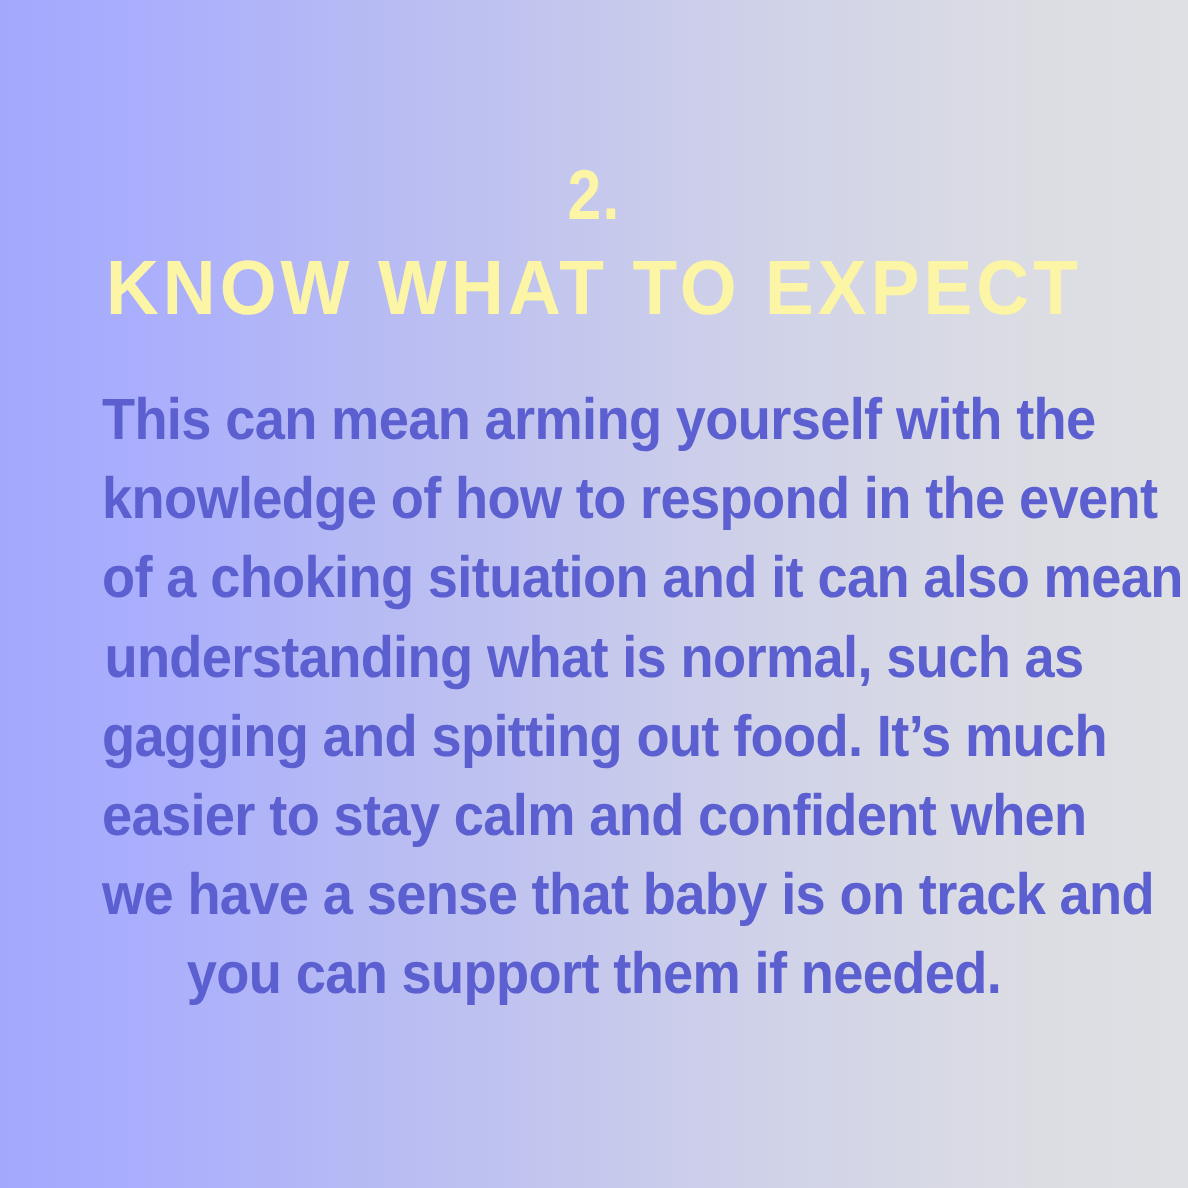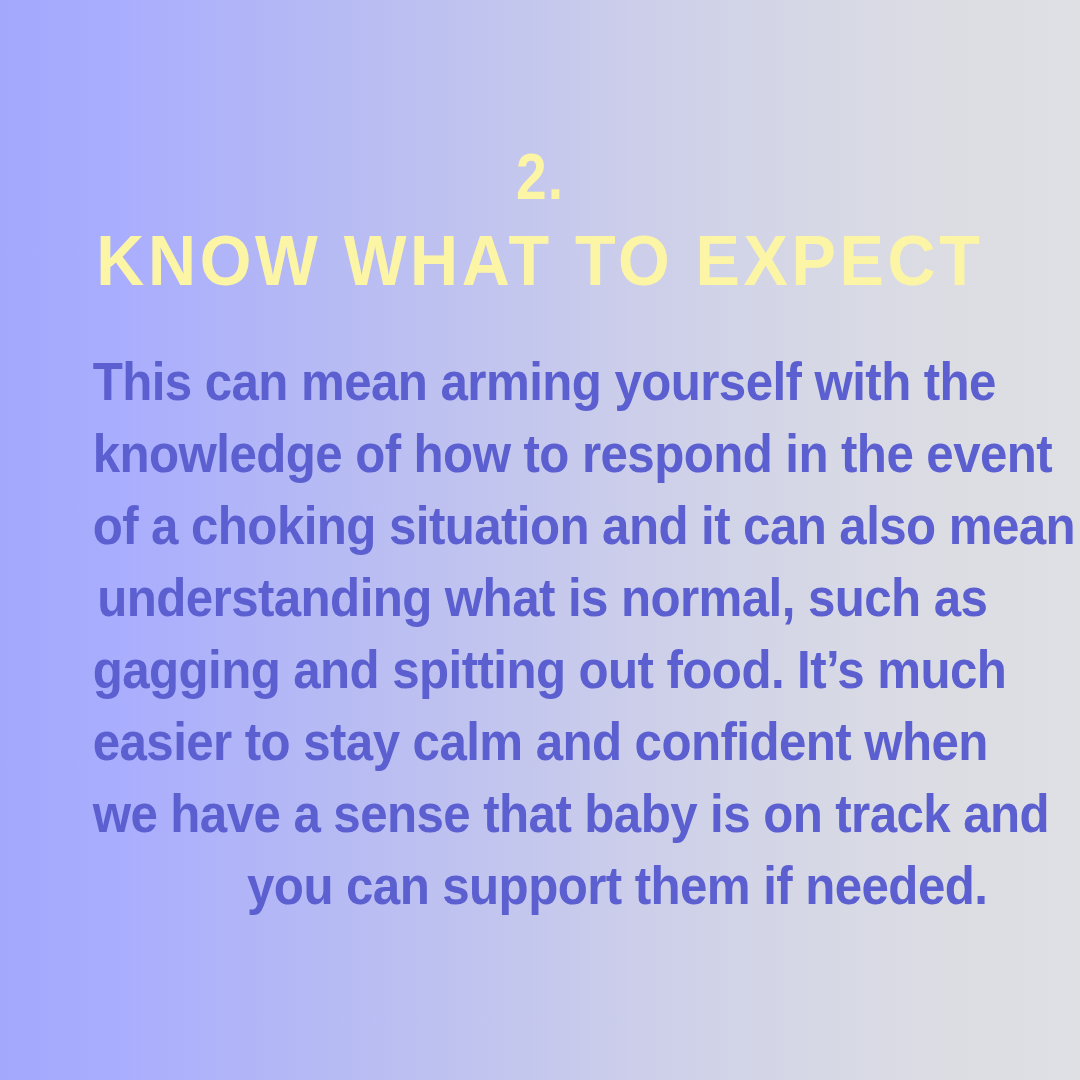--- a/index.html
+++ b/index.html
@@ -69,21 +69,21 @@
     transform: scaleX(0.95);
     transform-origin: center;
     white-space: nowrap;
     text-transform: uppercase;
   }
 
   
   #body-block {
     width: 962px;
     margin-top: 46px;
-    text-align: right;
+    text-align: center;
   }
 
   .body-line {
     color: #5b5fd0;
     font-family: "Liberation Sans", sans-serif;
     font-weight: 700;
     font-size: 53px;
     line-height: 72px;
     letter-spacing: -0.012em;
     transform: scaleX(0.93);

